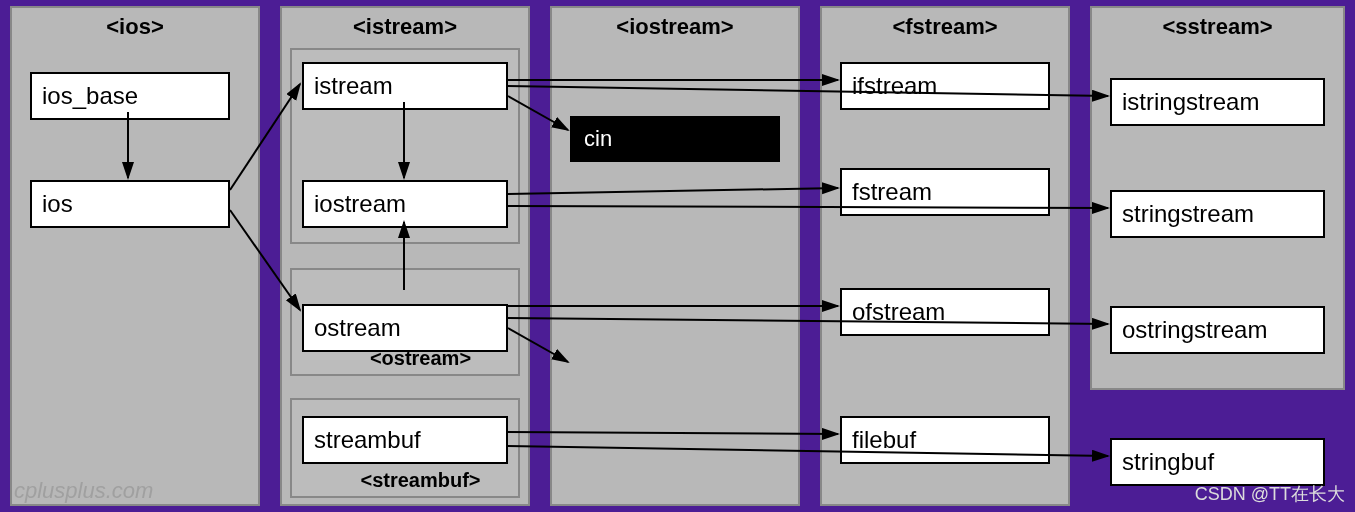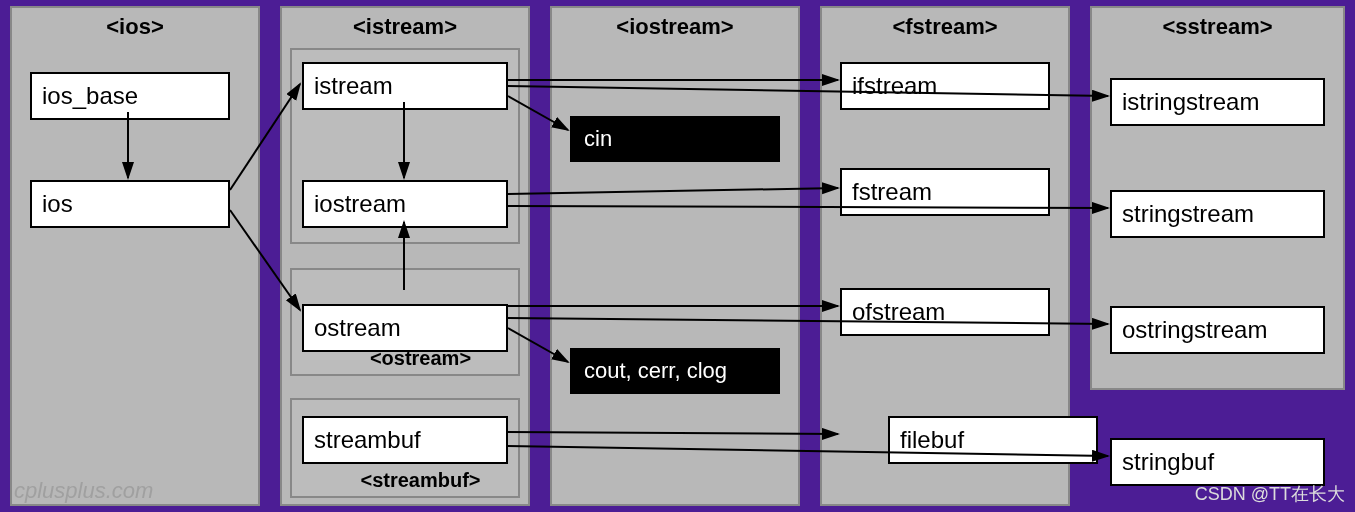--- a/index.html
+++ b/index.html
@@ -115,26 +115,25 @@
 
   <div class="box" style="left:30px; top:72px; width:200px;">ios_base</div>
   <div class="box" style="left:30px; top:180px; width:200px;">ios</div>
 
   <div class="box" style="left:302px; top:62px; width:206px;">istream</div>
   <div class="box" style="left:302px; top:180px; width:206px;">iostream</div>
   <div class="box" style="left:302px; top:304px; width:206px;">ostream</div>
   <div class="box" style="left:302px; top:416px; width:206px;">streambuf</div>
 
   <div class="box-black" style="left:570px; top:116px; width:210px;">cin</div>
-  <div class="box-black" style="left:570px; top:348px; width:210px;">cout, cerr, clog</div>
 
   <div class="box" style="left:840px; top:62px; width:210px;">ifstream</div>
   <div class="box" style="left:840px; top:168px; width:210px;">fstream</div>
   <div class="box" style="left:840px; top:288px; width:210px;">ofstream</div>
-  <div class="box" style="left:840px; top:416px; width:210px;margin-left:48px;">filebuf</div>
+  <div class="box" style="left:840px; top:416px; width:210px;">filebuf</div>
 
   <div class="box" style="left:1110px; top:78px; width:215px;">istringstream</div>
   <div class="box" style="left:1110px; top:190px; width:215px;">stringstream</div>
   <div class="box" style="left:1110px; top:306px; width:215px;">ostringstream</div>
   <div class="box" style="left:1110px; top:438px; width:215px;">stringbuf</div>
 
   <svg class="arrows">
     <defs>
       <marker id="ah" markerWidth="10" markerHeight="10" refX="8" refY="3" orient="auto">
         <path d="M0,0 L0,6 L9,3 z" fill="#000"></path>

